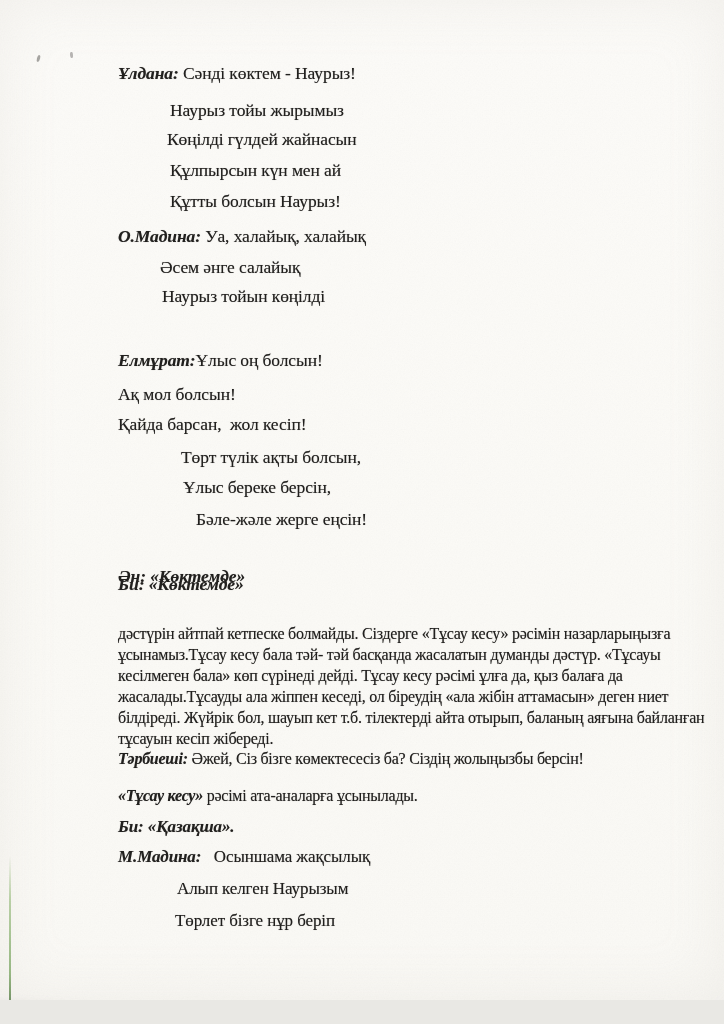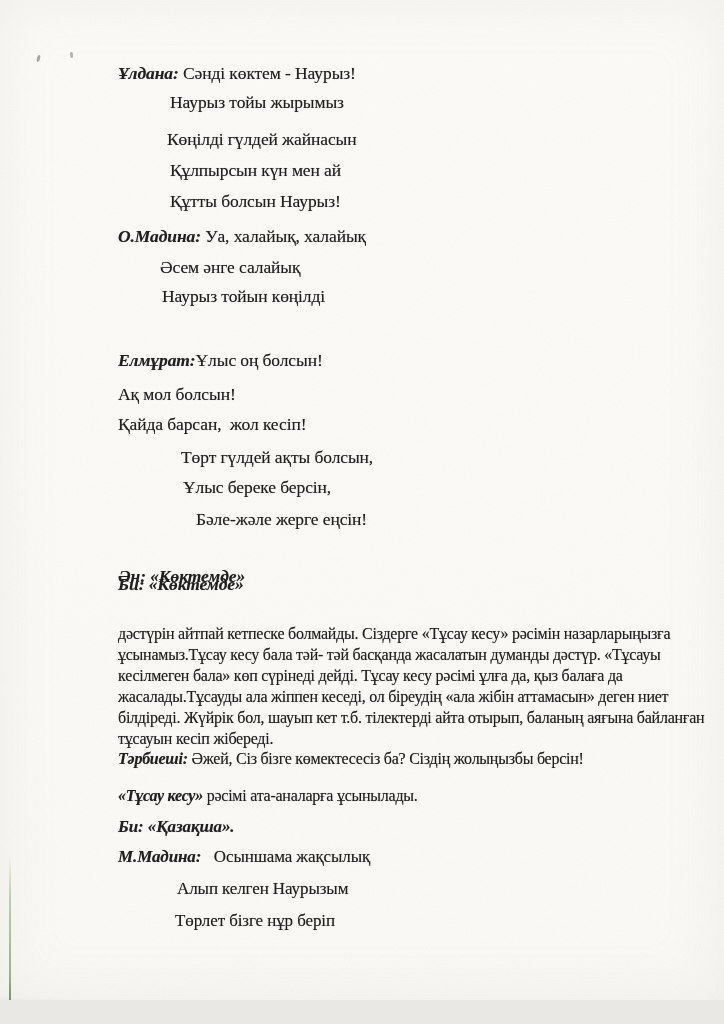--- a/index.html
+++ b/index.html
@@ -77,31 +77,31 @@
     filter: blur(0.4px);
   }
 </style>
 </head>
 <body>
 
 <div class="page">
 
   <div class="doc" id="doc">
       <div class="line size-lg" style="left: 118px; top: 63px;"><span class="label">Ұлдана:</span><span> Сәнді көктем - Наурыз!</span></div>
-      <div class="line size-lg" style="left: 170px; top: 92px;"><span>Наурыз тойы жырымыз</span></div>
+      <div class="line size-lg" style="left: 170px; top: 100px;"><span>Наурыз тойы жырымыз</span></div>
       <div class="line size-lg" style="left: 167px; top: 129px;"><span>Көңілді гүлдей жайнасын</span></div>
       <div class="line size-lg" style="left: 170px; top: 160px;"><span>Құлпырсын күн мен ай</span></div>
       <div class="line size-lg" style="left: 170px; top: 191px;"><span>Құтты болсын Наурыз!</span></div>
       <div class="line size-lg" style="left: 118px; top: 226px;"><span class="label">О.Мадина:</span><span> Уа, халайық, халайық</span></div>
       <div class="line size-lg" style="left: 160px; top: 257px;"><span>Әсем әнге салайық</span></div>
       <div class="line size-lg" style="left: 162px; top: 286px;"><span>Наурыз тойын көңілді</span></div>
       <div class="line size-lg" style="left: 118px; top: 350px;"><span class="label">Елмұрат:</span><span>Ұлыс оң болсын!</span></div>
       <div class="line size-lg" style="left: 118px; top: 384px;"><span>Ақ мол болсын!</span></div>
       <div class="line size-lg" style="left: 118px; top: 414px;"><span>Қайда барсан,  жол кесіп!</span></div>
-      <div class="line size-lg" style="left: 181px; top: 447px;"><span>Төрт гүлдей ақты болсын,</span></div>
+      <div class="line size-lg" style="left: 181px; top: 447px;"><span>Төрт түлік ақты болсын,</span></div>
       <div class="line size-lg" style="left: 183px; top: 477px;"><span>Ұлыс береке берсін,</span></div>
       <div class="line size-lg" style="left: 180px; top: 509px; margin-left: 16px;"><span>Бәле-жәле жерге еңсін!</span></div>
       <div class="line size-lg" style="left: 118px; top: 542px; margin-top: 24px;"><span class="label">Ән: «Көктемде»</span></div>
       <div class="line size-lg" style="left: 118px; top: 574px;"><span class="label">Би: «Көктемде»</span></div>
       <div class="line size-sm" style="left: 118px; top: 624px;"><span>дәстүрін айтпай кетпеске болмайды. Сіздерге «Тұсау кесу» рәсімін назарларыңызға</span></div>
       <div class="line size-sm" style="left: 118px; top: 645px;"><span>ұсынамыз.Тұсау кесу бала тәй- тәй басқанда жасалатын думанды дәстүр. «Тұсауы</span></div>
       <div class="line size-sm" style="left: 118px; top: 666px;"><span>кесілмеген бала» көп сүрінеді дейді. Тұсау кесу рәсімі ұлға да, қыз балаға да</span></div>
       <div class="line size-sm" style="left: 118px; top: 687px;"><span>жасалады.Тұсауды ала жіппен кеседі, ол біреудің «ала жібін аттамасын» деген ниет</span></div>
       <div class="line size-sm" style="left: 118px; top: 708px;"><span>білдіреді. Жүйрік бол, шауып кет т.б. тілектерді айта отырып, баланың аяғына байланған</span></div>
       <div class="line size-sm" style="left: 118px; top: 729px;"><span>тұсауын кесіп жібереді.</span></div>

